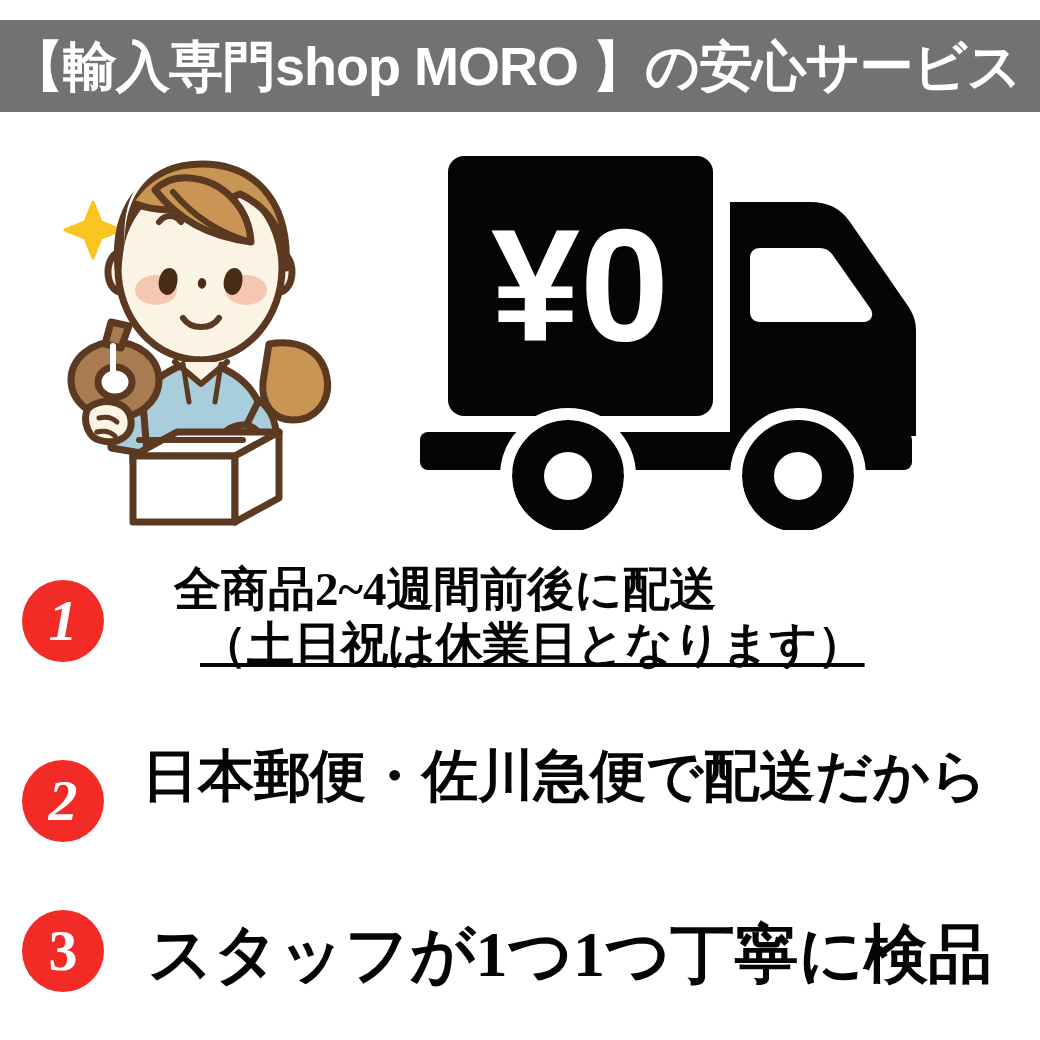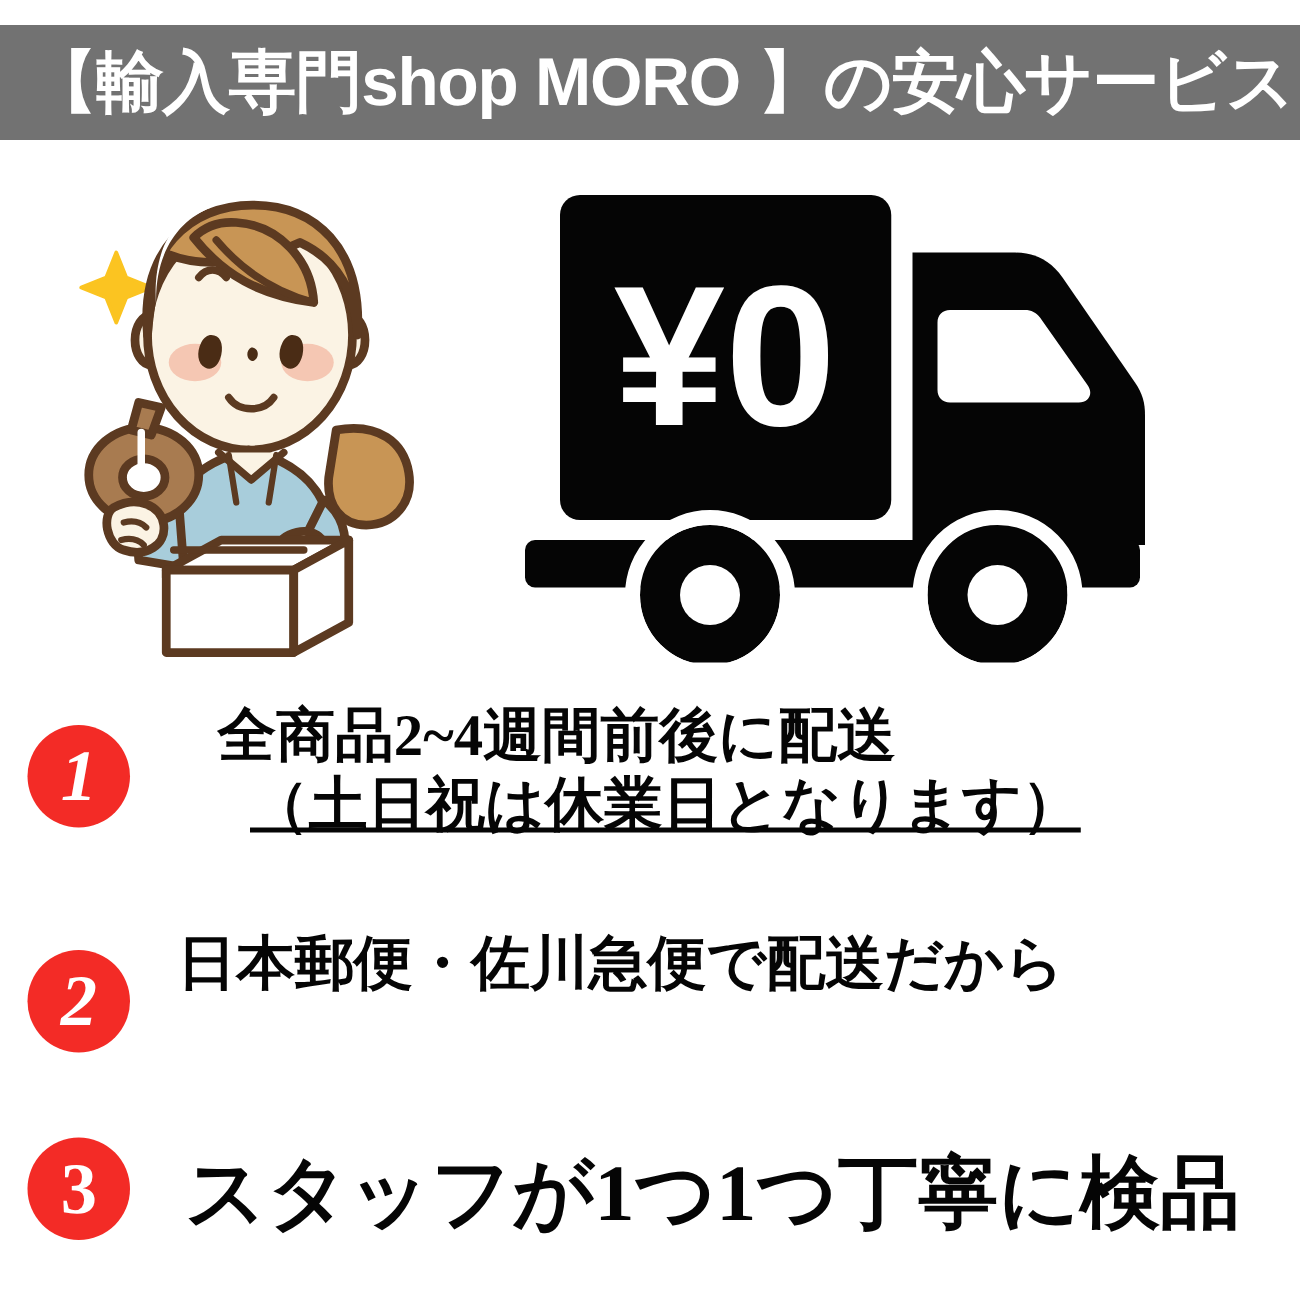--- a/index.html
+++ b/index.html
@@ -32,21 +32,21 @@
     display: flex;
     align-items: center;
   }
   .banner-text {
     color: #ffffff;
     font-family: "Liberation Sans", "DejaVu Sans", sans-serif;
     font-weight: bold;
     font-size: 54px;
     letter-spacing: -1px;
     white-space: nowrap;
-    padding-left: 24px;
+    padding-left: 10px;
     line-height: 1;
   }
 
   
   .art-area {
     position: absolute;
     left: 0;
     top: 130px;
     width: 1040px;
     height: 400px;
@@ -100,21 +100,21 @@
 
   
   #item1 { top: 0; height: 180px; }
   #item1 .badge { left: 22px; top: 32px; width: 82px; height: 82px; font-size: 58px; }
   #item1 .item-lines { left: 142px; top: 14px; font-size: 47px; margin-left: 32px; }
   #item1 .ln.indent { padding-left: 26px; text-decoration: underline; }
 
   
   #item2 { top: 196px; height: 160px; }
   #item2 .badge { left: 22px; top: 16px; width: 82px; height: 82px; font-size: 58px; }
-  #item2 .item-lines { left: 142px; top: 0px; font-size: 47px; }
+  #item2 .item-lines { left: 142px; top: 0px; font-size: 56px; }
 
   
   #item3 { top: 350px; height: 110px; }
   #item3 .badge { left: 22px; top: 12px; width: 82px; height: 82px; font-size: 58px; font-style: normal; }
   #item3 .item-lines { left: 148px; top: 20px; font-size: 64px; }
 </style>
 </head>
 <body>
 
 <div id="page">

